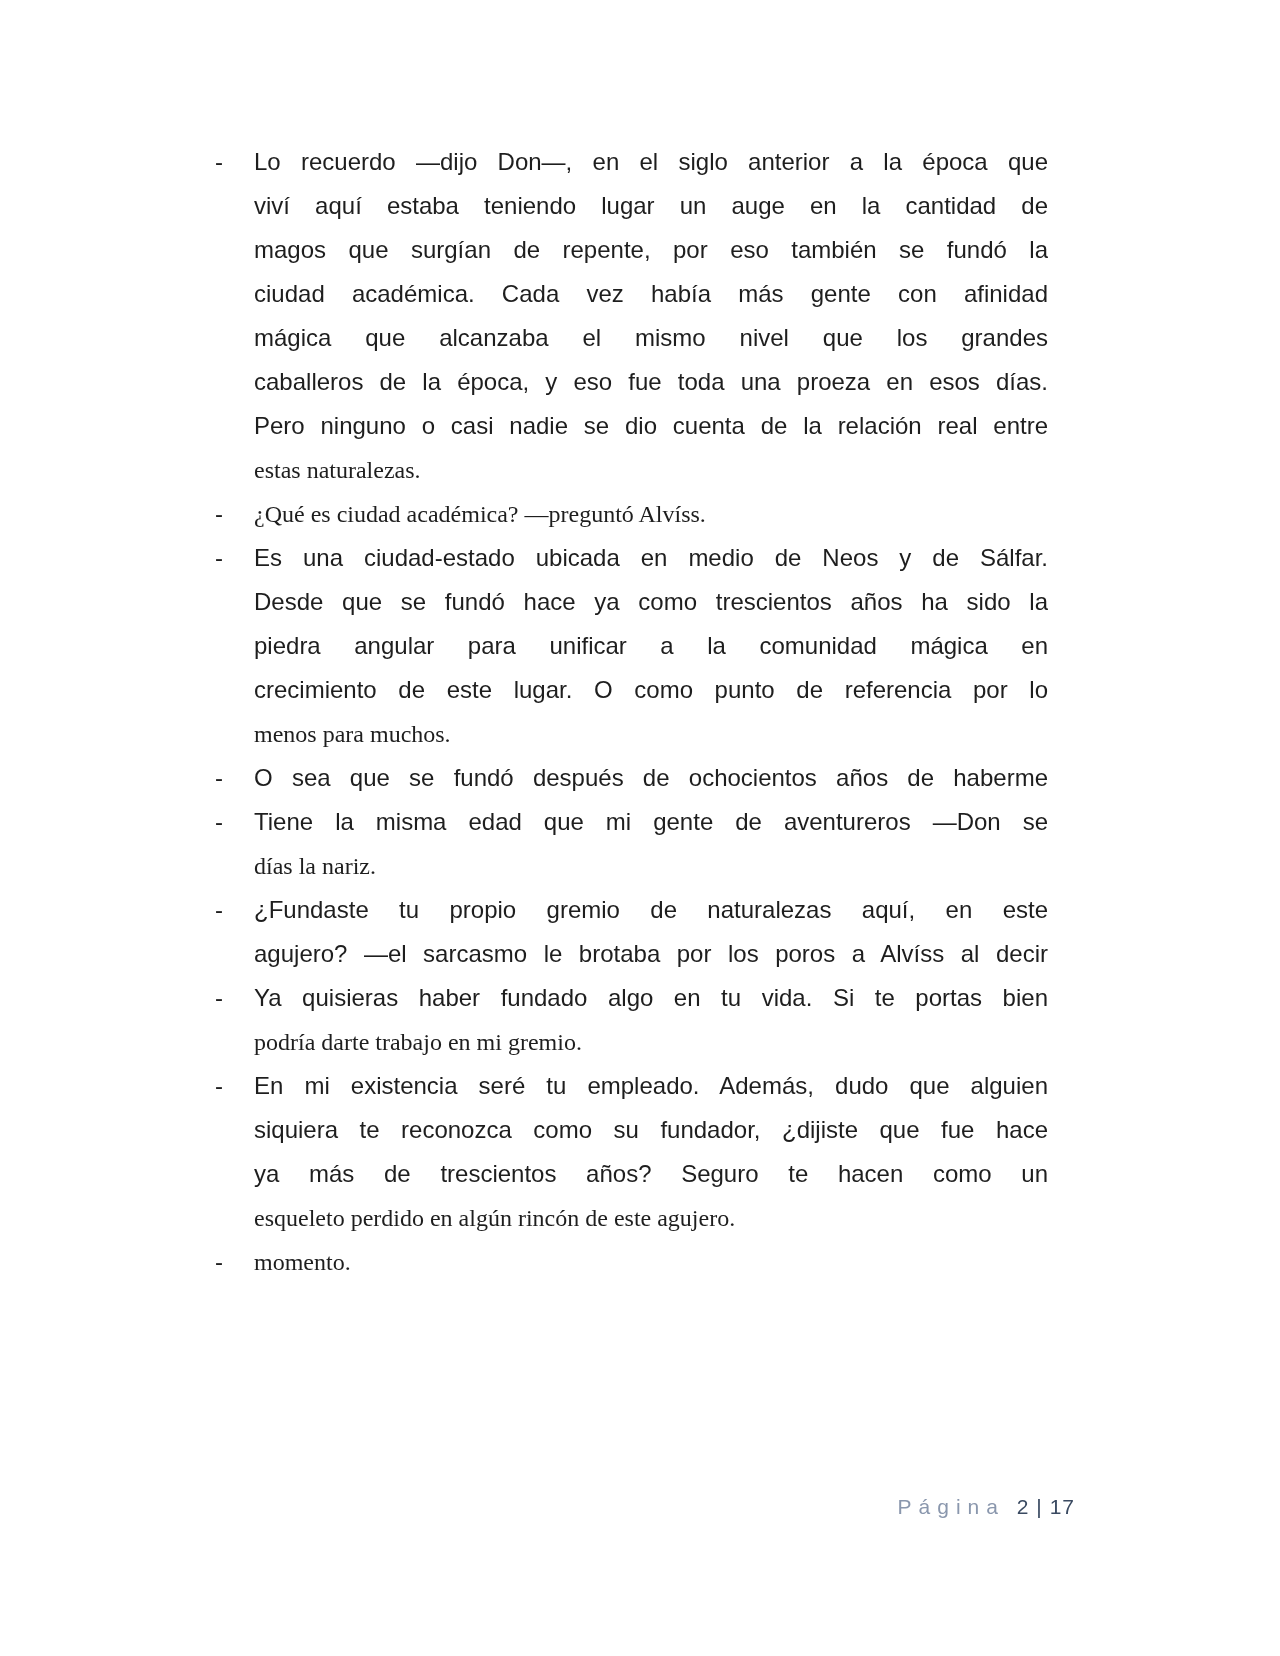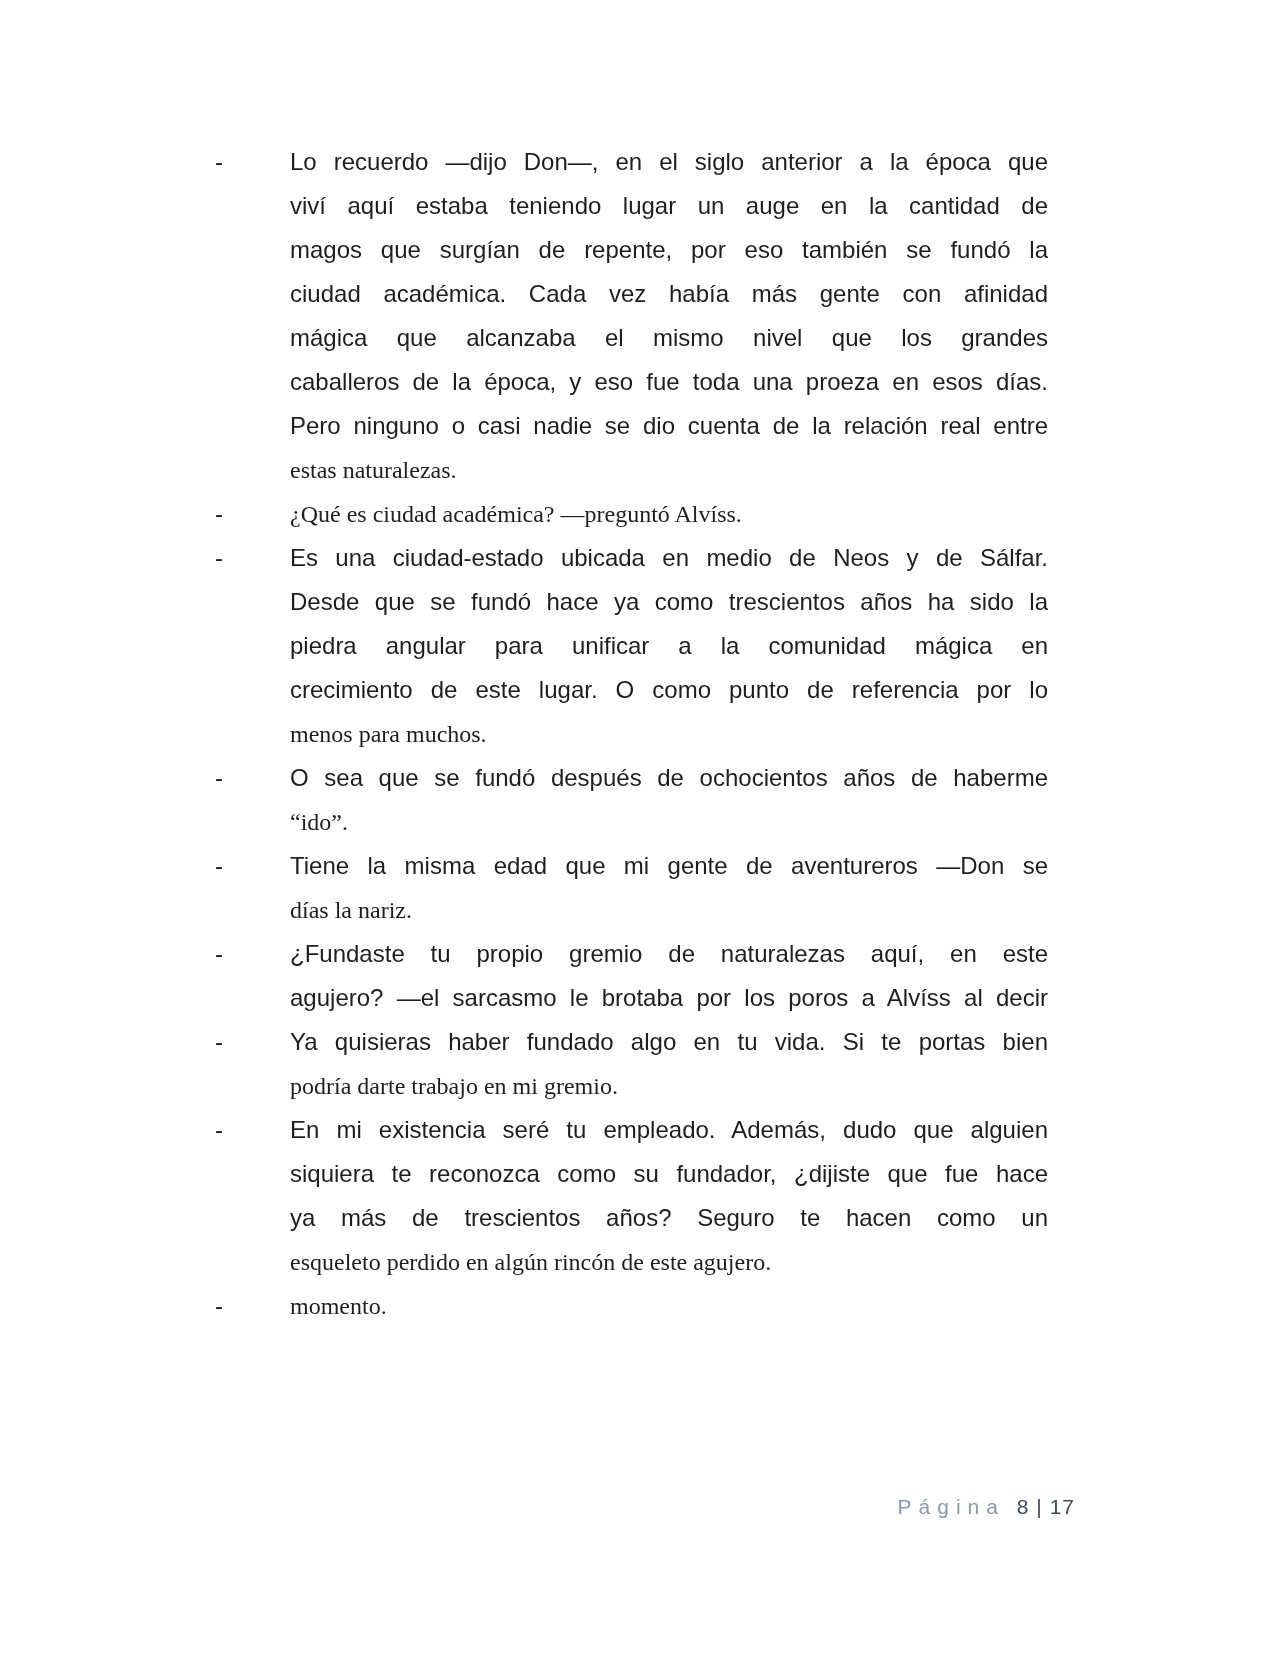--- a/index.html
+++ b/index.html
@@ -44,21 +44,20 @@
     flex: 1 1 auto;
     width: 794px;
   }
   .line {
     line-height: 44px;
     height: 44px;
     text-align: justify;
     text-align-last: justify;
     white-space: normal;
     overflow: hidden;
-    margin-left: 36px;
   }
   .line.last {
     text-align-last: left;
     font-family: Liberation Serif, serif;
   }
   .footer {
     position: absolute;
     top: 1492px;
     right: 205px;
     font-size: 21px;
@@ -107,21 +106,20 @@
           <div class="line">Desde que se fundó hace ya como trescientos años ha sido la</div>
           <div class="line">piedra angular para unificar a la comunidad mágica en</div>
           <div class="line">crecimiento de este lugar. O como punto de referencia por lo</div>
           <div class="line last">menos para muchos.</div>
         </div>
       </div>
       <div class="bullet">
         <span class="bullet-dash">-</span>
         <div class="bullet-content">
           <div class="line">O sea que se fundó después de ochocientos años de haberme</div>
-          <div class="line last">“ido”.</div>
         </div>
       </div>
       <div class="bullet">
         <span class="bullet-dash">-</span>
         <div class="bullet-content">
           <div class="line">Tiene la misma edad que mi gente de aventureros —Don se</div>
           <div class="line last">días la nariz.</div>
         </div>
       </div>
       <div class="bullet">
@@ -150,16 +148,16 @@
       <div class="bullet">
         <span class="bullet-dash">-</span>
         <div class="bullet-content">
           <div class="line last">momento.</div>
         </div>
       </div>
     </div>
 
   <div class="footer">
     <span class="footer-label">Página</span>
-    <span class="footer-value">8 | 17</span>
+    <span class="footer-value">2 | 17</span>
   </div>
 
 </div>
 
 </body></html>

